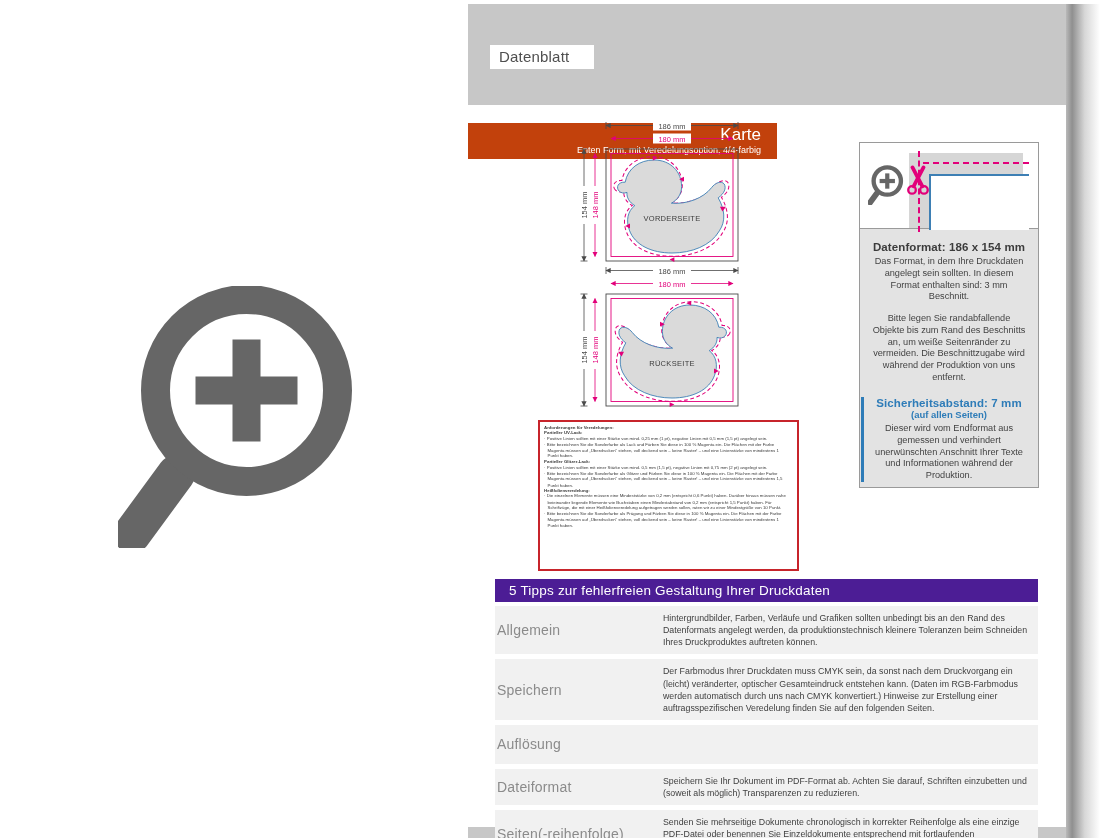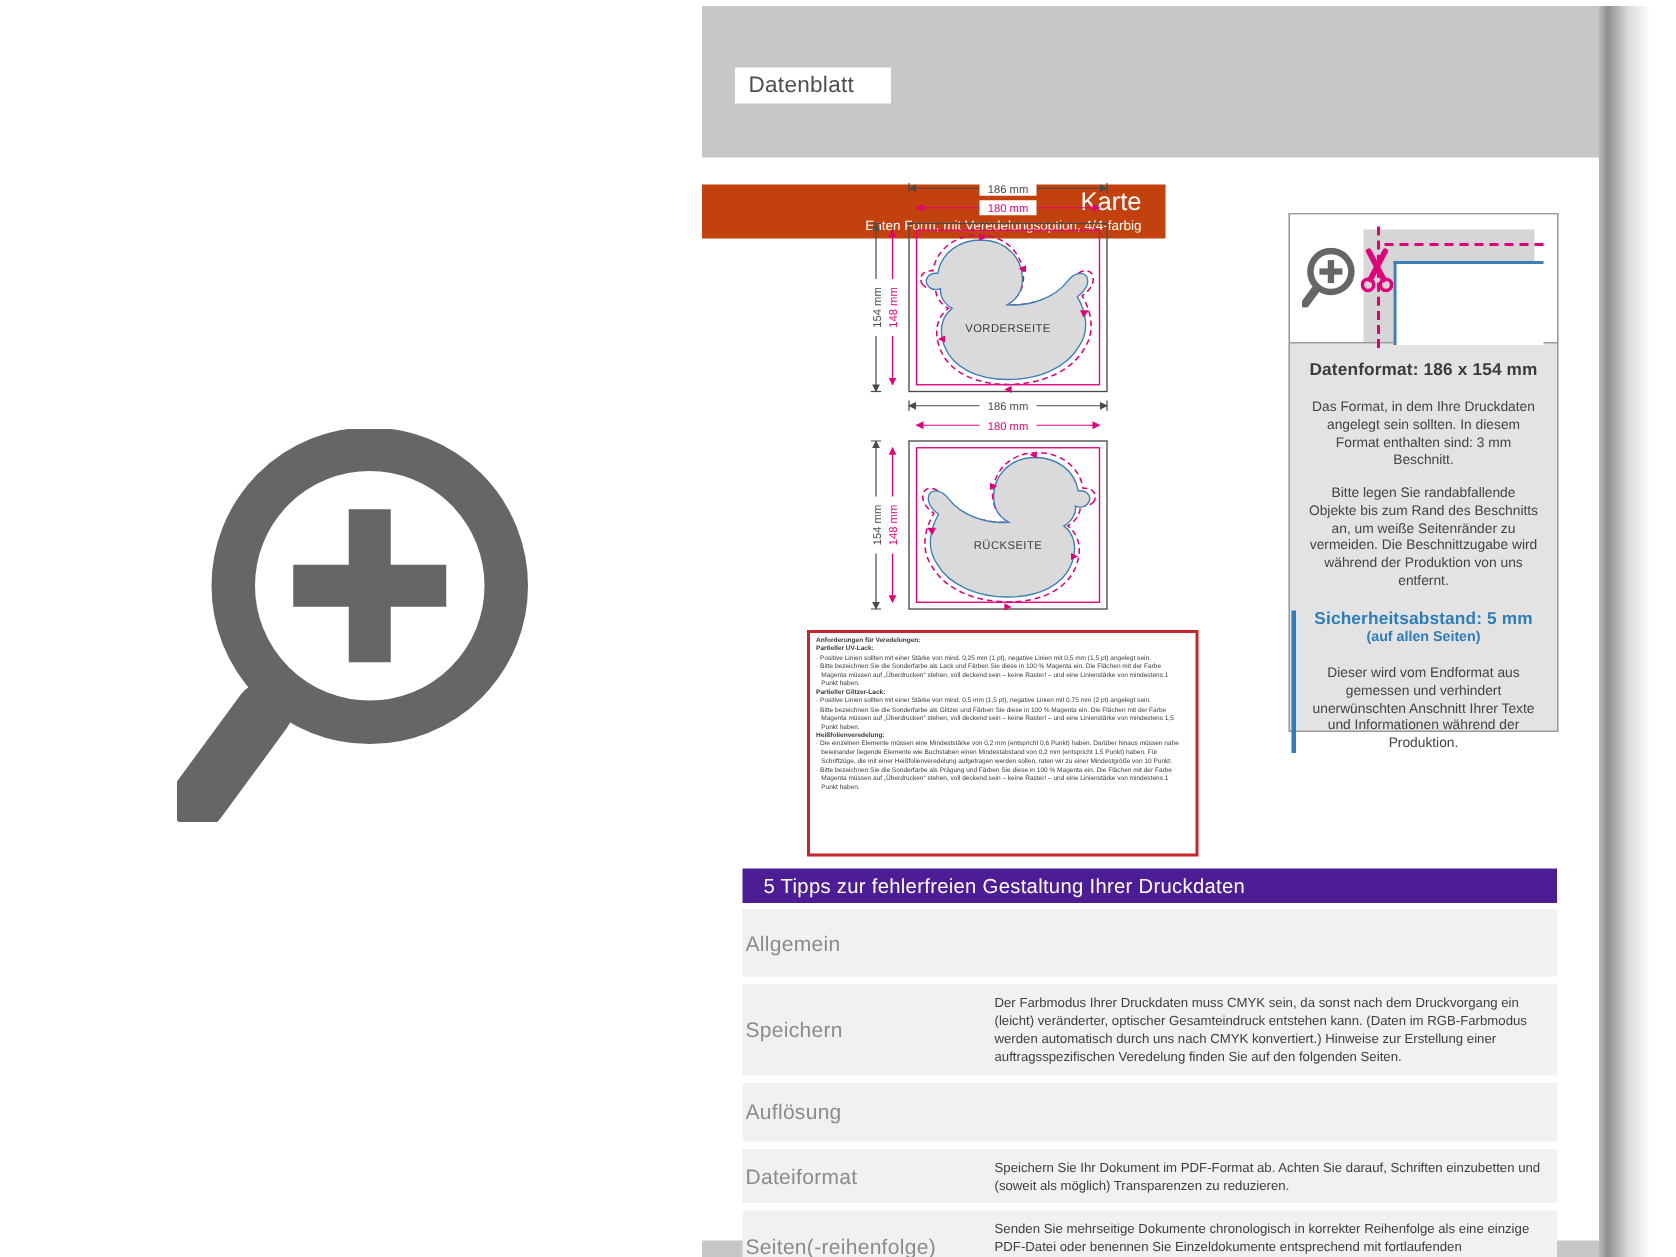--- a/index.html
+++ b/index.html
@@ -40,21 +40,21 @@
   .small-zoom { position:absolute; left:8px; top:22px; width:36px; height:40px; }
   .corner-diagram { position:absolute; left:49px; top:10px; width:114px; height:75px; background:#d6d6d6; overflow:visible; }
   .cd-white { position:absolute; left:20px; top:21px; right:-6px; bottom:-2px; background:#fff;
               border-top:2px solid #3d7fb4; border-left:2px solid #3d7fb4; }
   .cd-dash-v { position:absolute; left:9px; top:-2px; bottom:-4px; width:0; border-left:2px dashed #e2007a; }
   .cd-dash-h { position:absolute; top:9px; left:14px; right:-6px; height:0; border-top:2px dashed #e2007a; }
   .scissors { position:absolute; left:-2px; top:12px; width:22px; height:30px; }
 
   .panel-text { padding:12px 12px 0 12px; color:#3c3c3c;text-align:center; }
   .panel-h  { font-size:11.5px; font-weight:bold; color:#3c3c3c; letter-spacing:.1px; }
-  .panel-p  { font-size:9.2px; line-height:1.28; margin-top:13px; color:#434343; }
+  .panel-p  { font-size:9.2px; line-height:1.28; margin-top:3px; color:#434343; }
   .panel-p + .panel-p { margin-top:10px; }
   .endformat-block { margin-top:13px; border-left:2px dashed #e2007a; padding-left:8px; margin-left:-10px; }
   .endformat-block .panel-h { color:#e2007a; }
   .safety-block { margin-top:13px; border-left:3px solid #2e7cb8; padding-left:8px; margin-left:-11px; }
   .safety-block .panel-h, .safety-sub { color:#2e7cb8; }
   .safety-sub { font-size:9.5px; font-weight:bold; line-height:1.2; }
 
   
   .tips-header { position:absolute; left:495px; top:579px; width:543px; height:23px; background:#4c1d95;
                  color:#fff; font-size:13.5px; line-height:23px; padding-left:14px; letter-spacing:.2px; }
@@ -210,31 +210,32 @@
           <circle cx="3.2" cy="15.8" r="2.4" fill="none" stroke="#e2007a" stroke-width="1.5"></circle>
           <circle cx="10.8" cy="15.8" r="2.4" fill="none" stroke="#e2007a" stroke-width="1.5"></circle>
         </svg>
       </div>
     </div>
     <div class="panel-text">
       <div class="panel-h">Datenformat: 186 x 154 mm</div>
       <div class="panel-p">Das Format, in dem Ihre Druckdaten angelegt sein sollten. In diesem Format enthalten sind: 3 mm Beschnitt.</div>
       <div class="panel-p">Bitte legen Sie randabfallende Objekte bis zum Rand des Beschnitts an, um weiße Seitenränder zu vermeiden. Die Beschnittzugabe wird während der Produktion von uns entfernt.</div>
       <div class="safety-block">
-        <div class="panel-h">Sicherheitsabstand: 5 mm</div>
+        <div class="panel-h">Sicherheitsabstand: 7 mm</div>
         <div class="safety-sub">(auf allen Seiten)</div>
         <div class="panel-p">Dieser wird vom Endformat aus gemessen und verhindert unerwünschten Anschnitt Ihrer Texte und Informationen während der Produktion.</div>
       </div>
     </div>
   </div>
 
   <div class="tips-header">5 Tipps zur fehlerfreien Gestaltung Ihrer Druckdaten</div>
   <div class="tips-rows">
     <div class="tip-row r1">
       <div class="tip-label">Allgemein</div>
+      <div class="tip-text">Hintergrundbilder, Farben, Verläufe und Grafiken sollten unbedingt bis an den Rand des Datenformats angelegt werden, da produktionstechnisch kleinere Toleranzen beim Schneiden Ihres Druckproduktes auftreten können.</div>
     </div>
     <div class="tip-row r2">
       <div class="tip-label">Speichern</div>
       <div class="tip-text">Der Farbmodus Ihrer Druckdaten muss CMYK sein, da sonst nach dem Druckvorgang ein (leicht) veränderter, optischer Gesamteindruck entstehen kann. (Daten im RGB-Farbmodus werden automatisch durch uns nach CMYK konvertiert.) Hinweise zur Erstellung einer auftragsspezifischen Veredelung finden Sie auf den folgenden Seiten.</div>
     </div>
     <div class="tip-row r3">
       <div class="tip-label">Auflösung</div>
     </div>
     <div class="tip-row r4">
       <div class="tip-label">Dateiformat</div>

